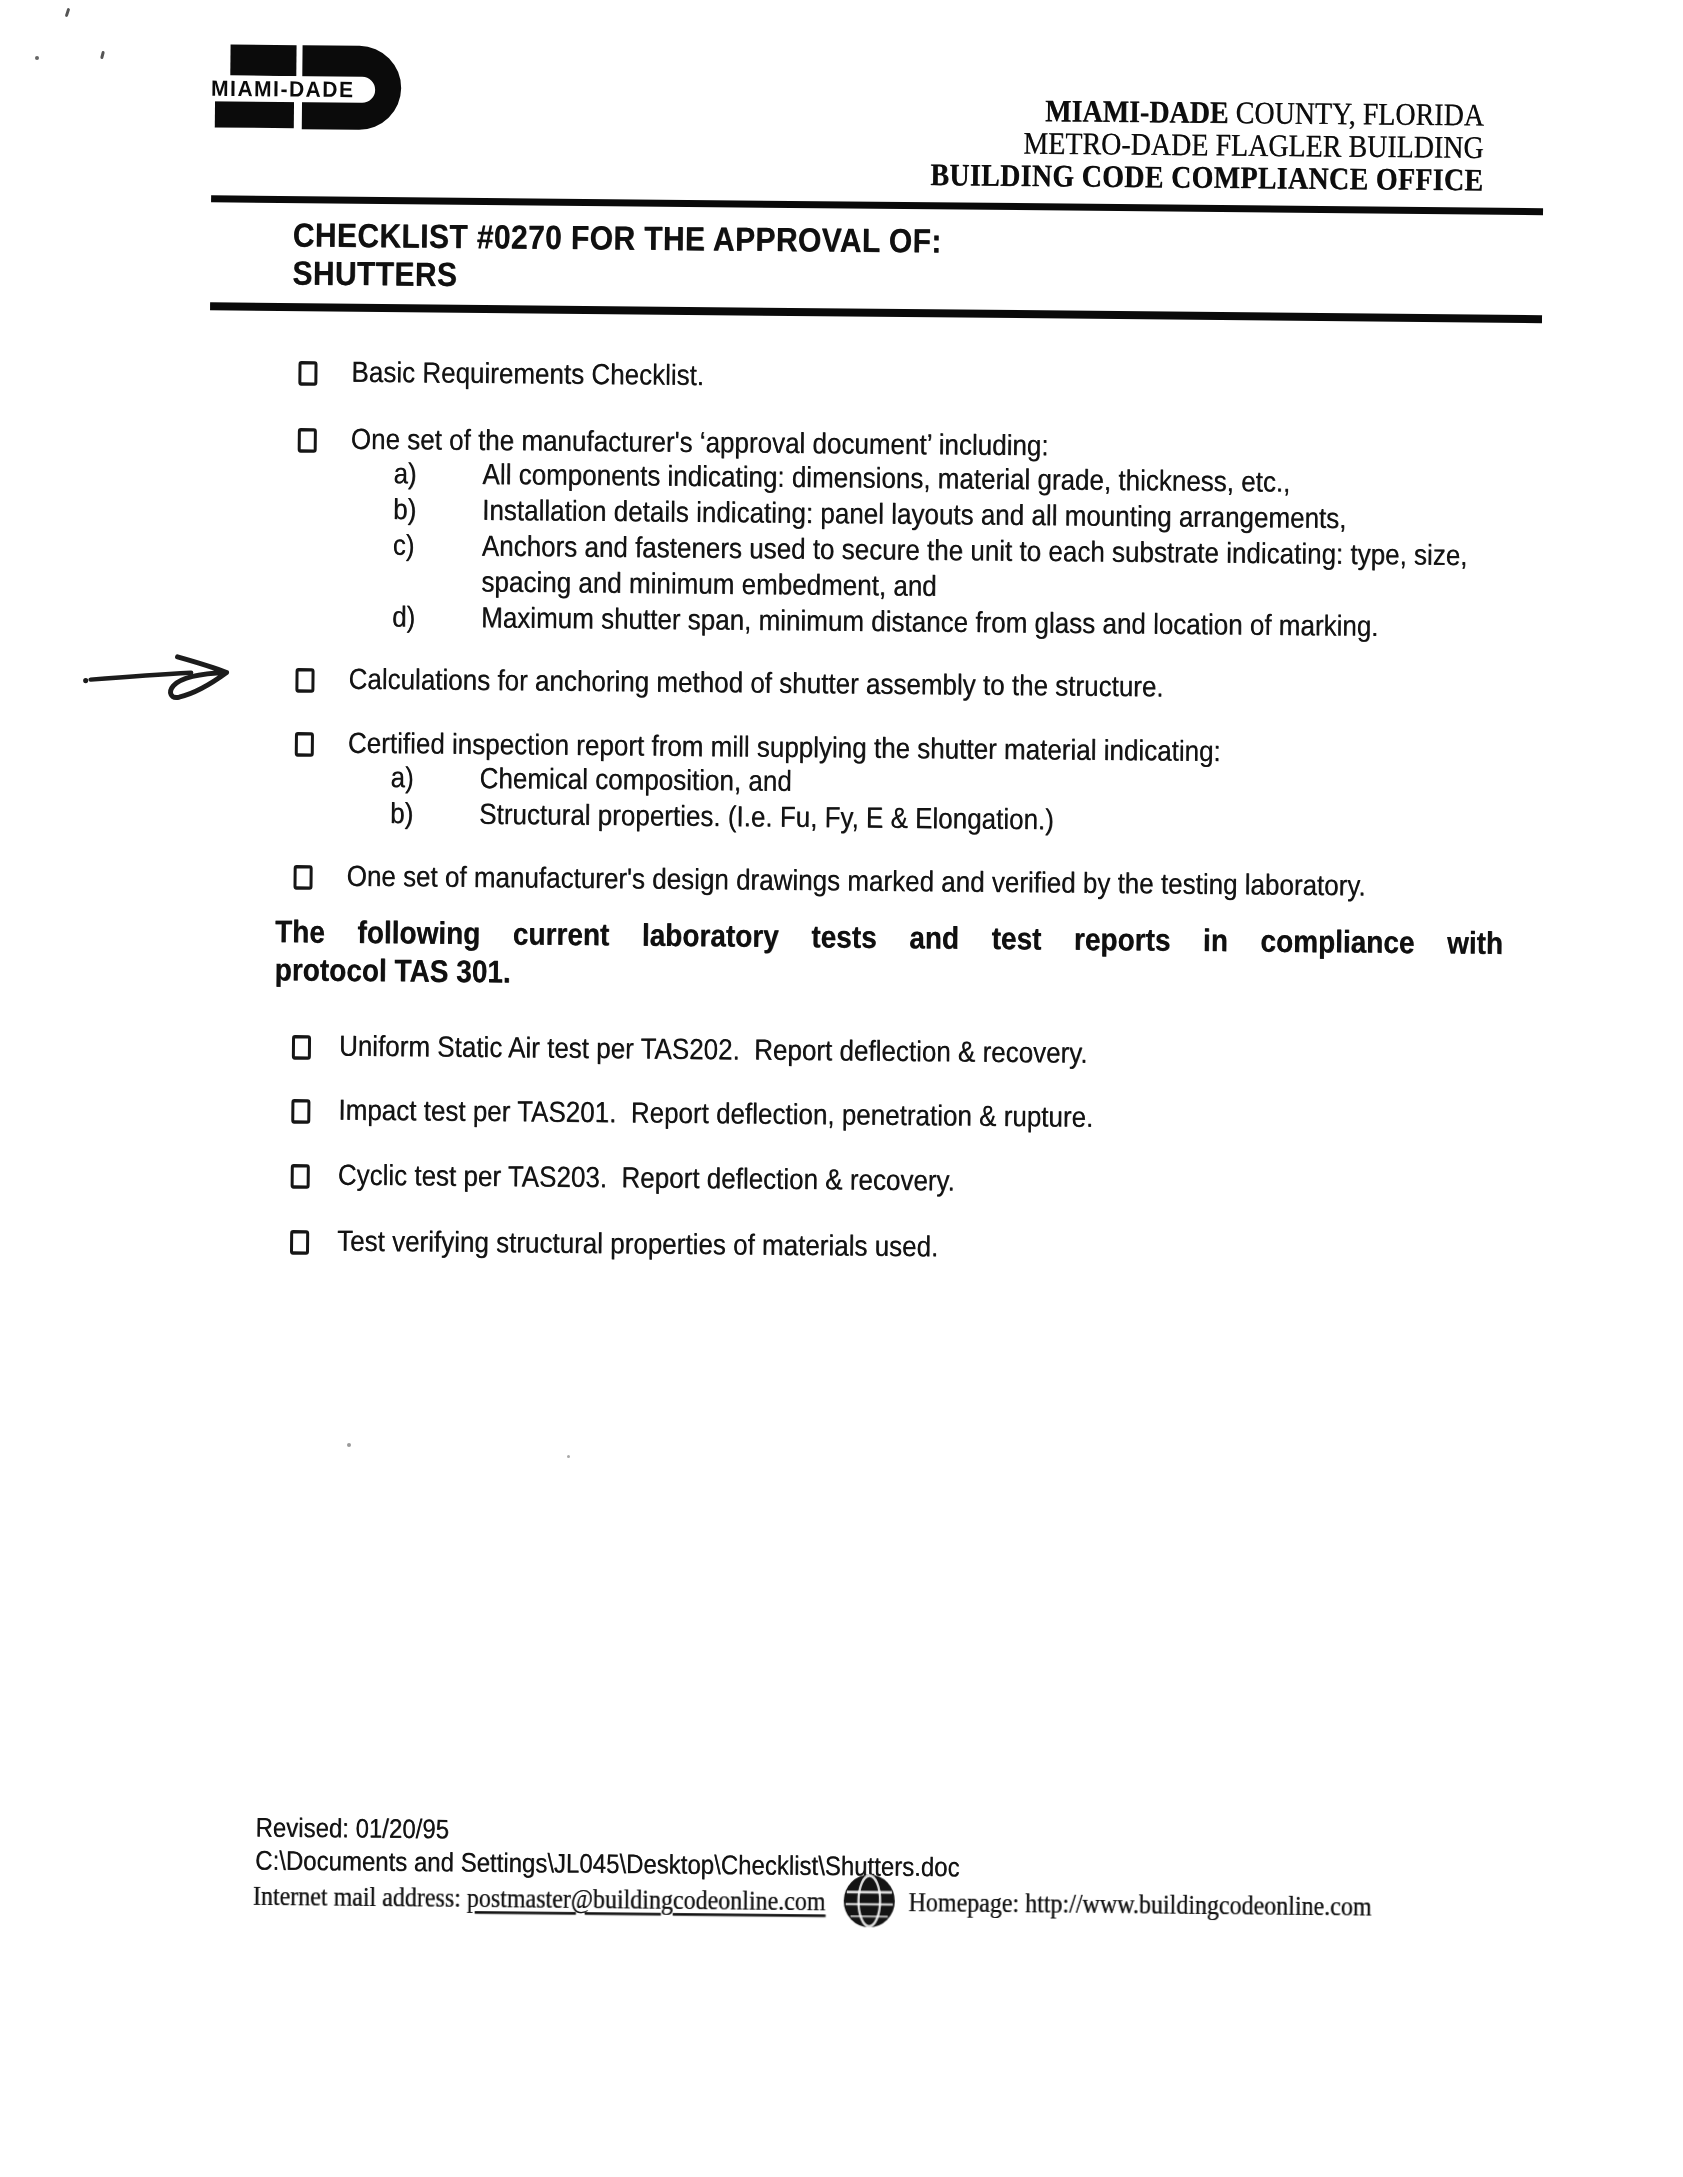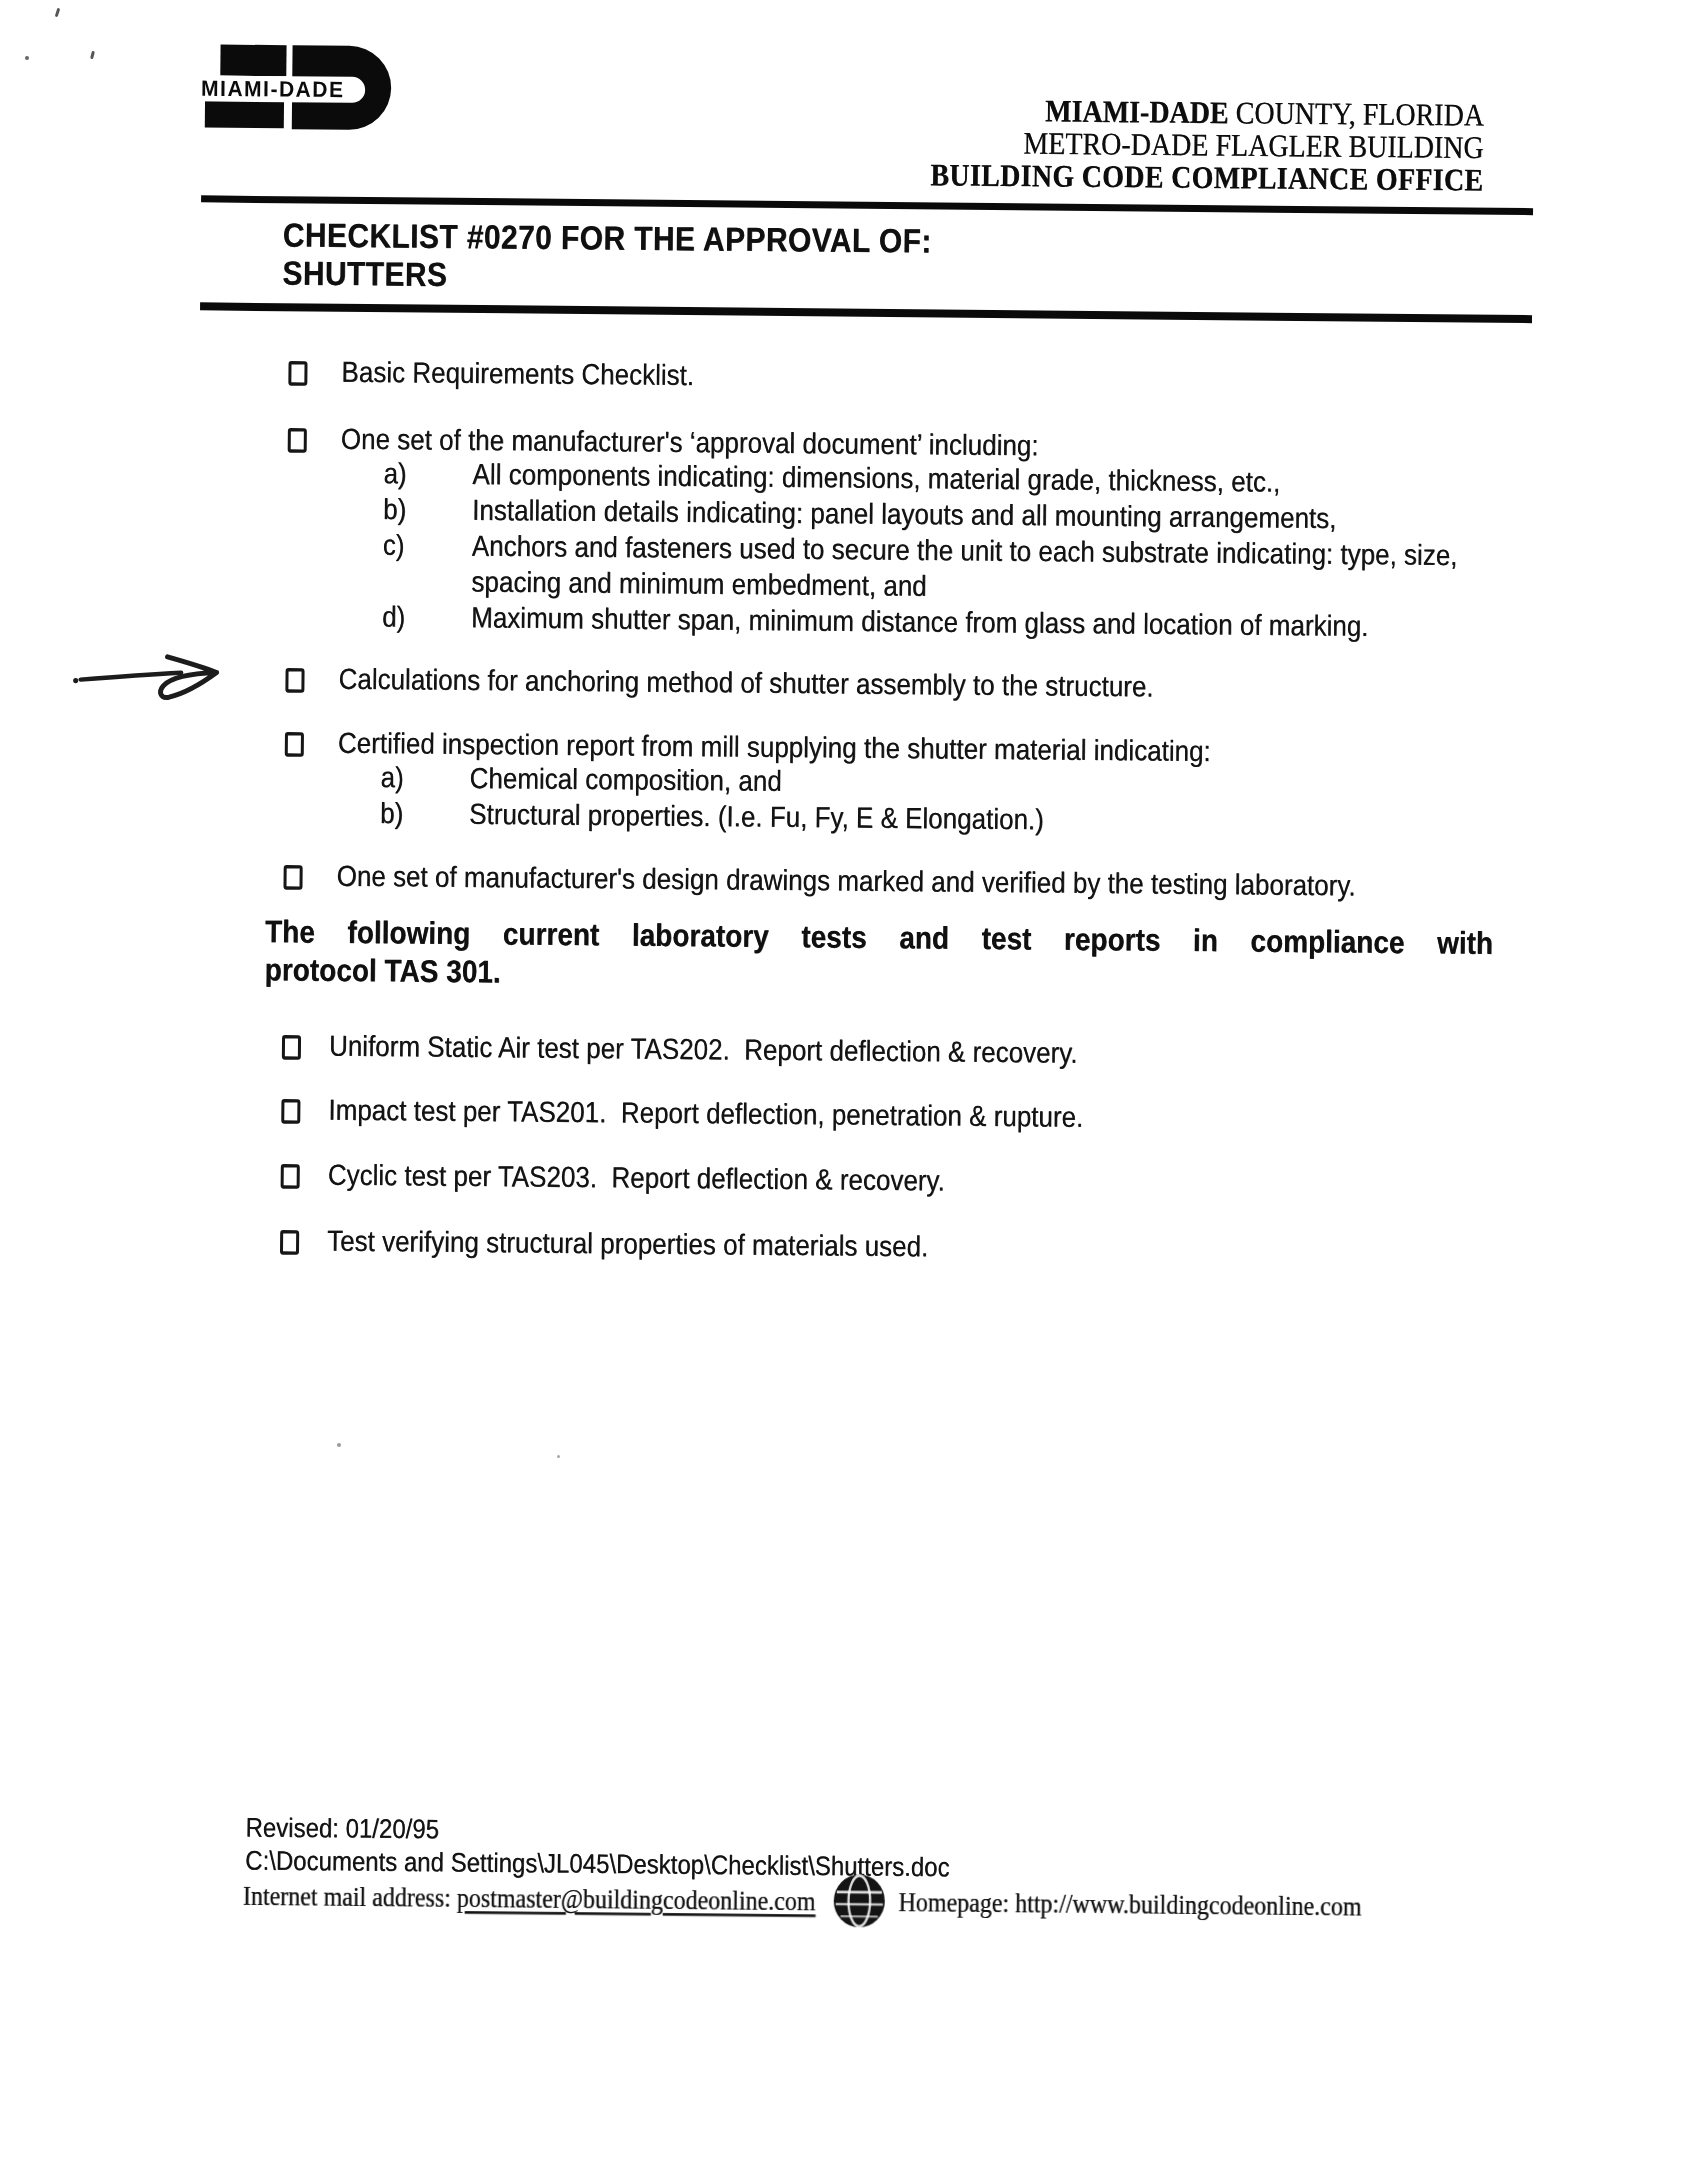--- a/index.html
+++ b/index.html
@@ -1,21 +1,21 @@
 <!DOCTYPE html>
 <html><head>
 <meta charset="utf-8">
 <style>
   html,body{margin:0;padding:0;}
   body{
     width:1683px;height:2177px;position:relative;overflow:hidden;
     background:#ffffff;color:#121212;
     font-family:"Liberation Sans",sans-serif;
   }
-  .sheet{position:absolute;inset:0;}
+  .sheet{position:absolute;inset:0;margin-left:10px;}
   
   .rot{position:absolute;inset:0;transform:rotate(0.55deg);transform-origin:59px 0;}
 
   .ink{ text-shadow:0.4px 0.2px 0 rgba(10,10,10,0.7); }
   .tall{ transform:scaleY(1.12); transform-origin:0 0; }
 
   
   .logo{position:absolute;left:147px;top:40px;width:257px;height:94px;}
   .logo .blk{position:absolute;background:#0b0b0b;}
   .logo .top-block{left:74px;top:3px;width:66px;height:31px;}

